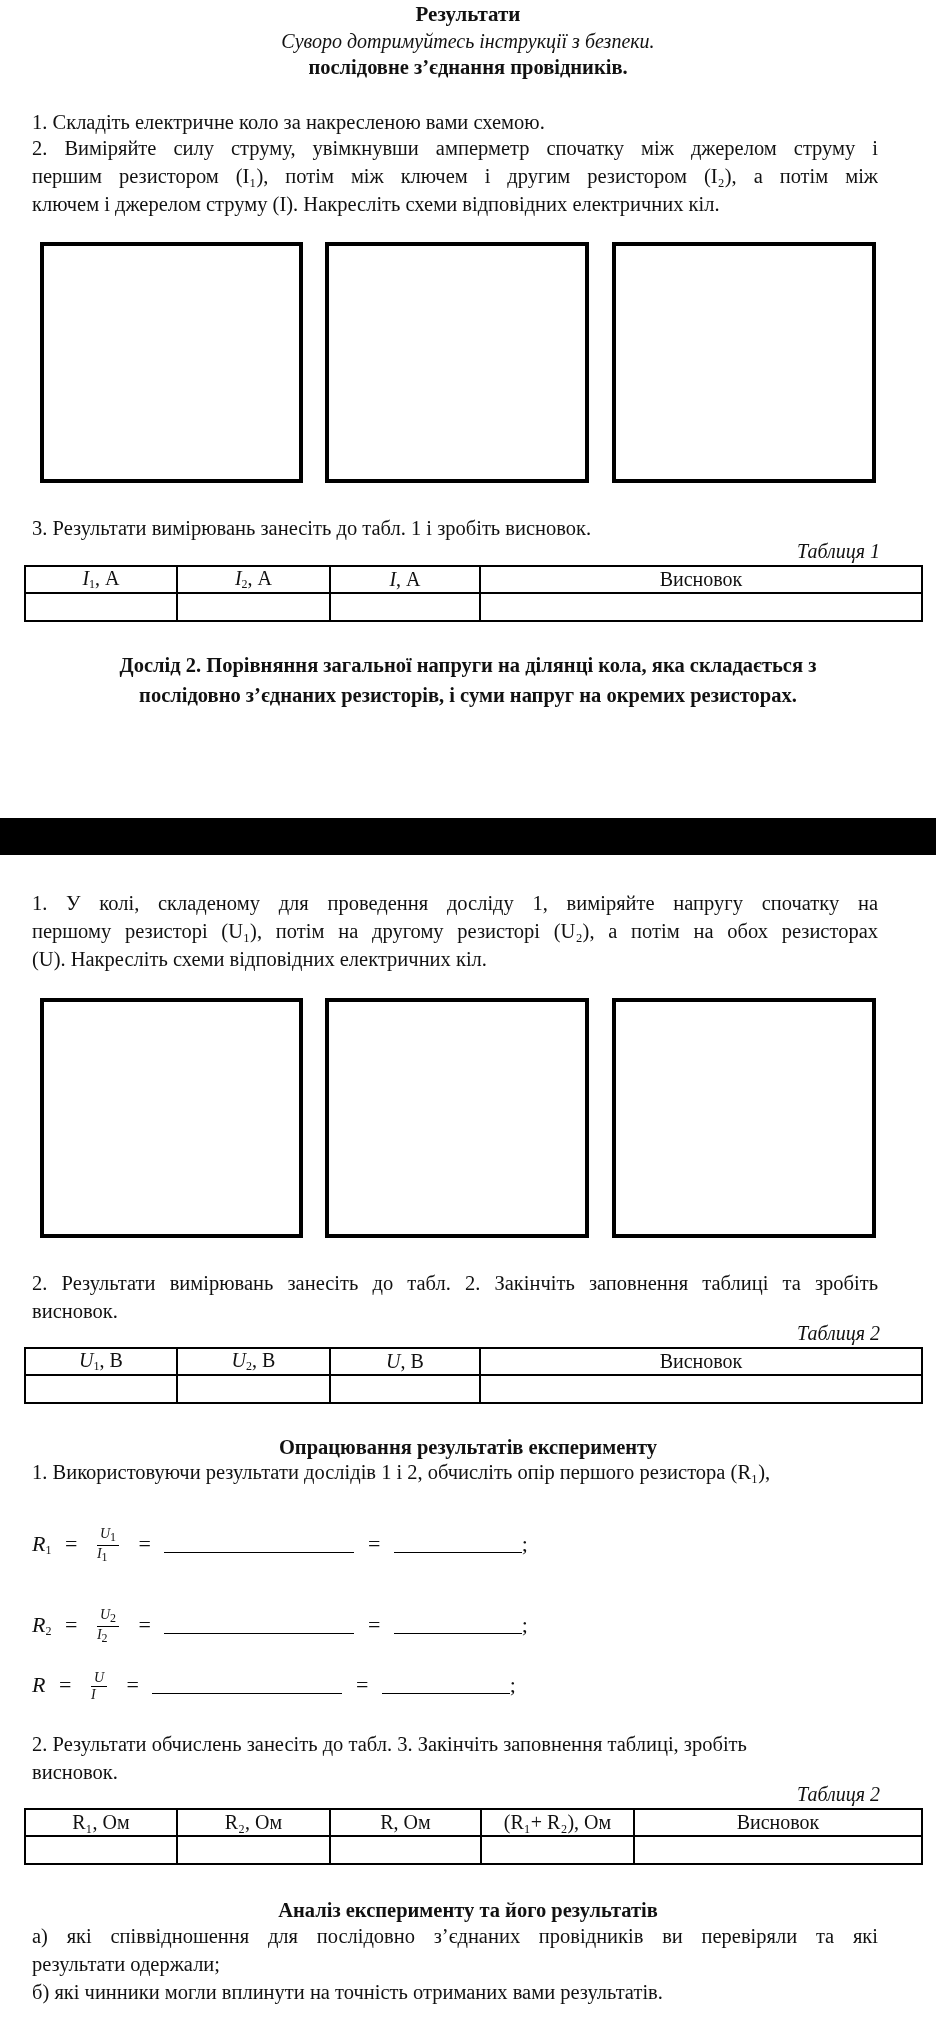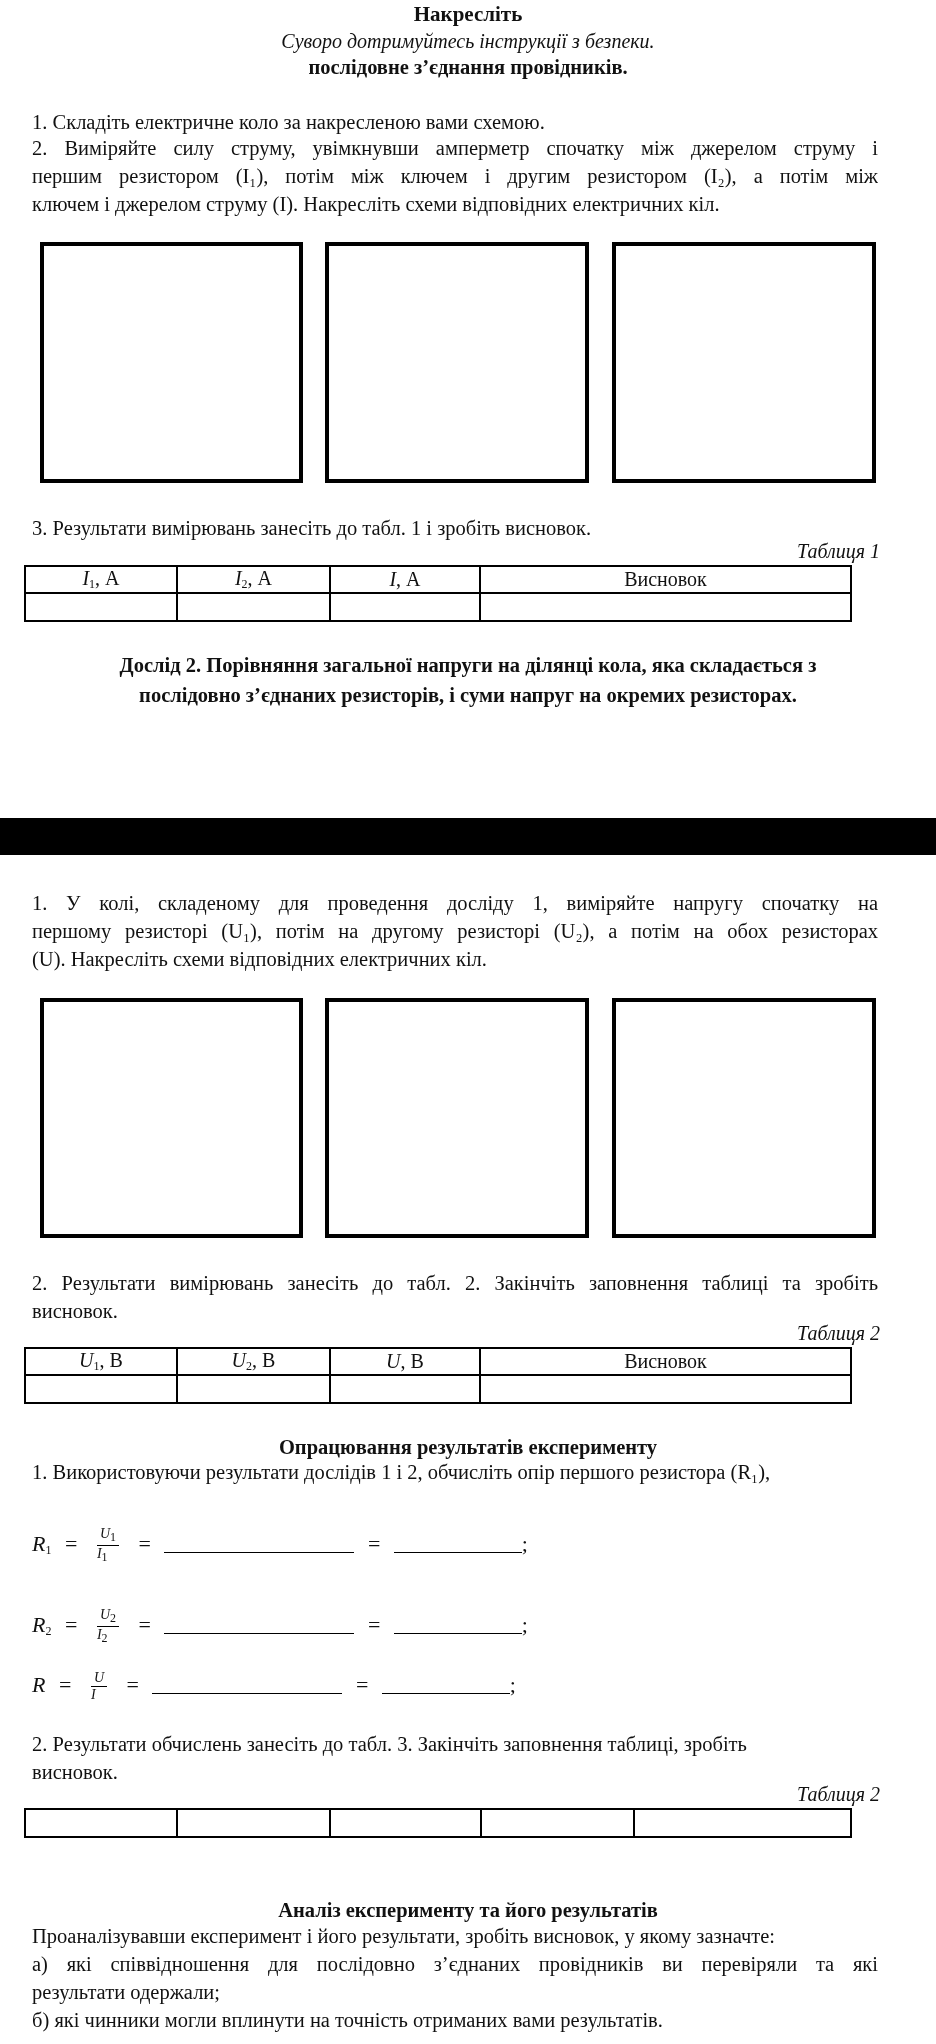--- a/index.html
+++ b/index.html
@@ -6,37 +6,37 @@
   body { width: 936px; height: 2044px; position: relative; overflow: hidden;
          font-family: "Liberation Serif", serif; color: #111; }
   .abs { position: absolute; }
   .center { left: 0; width: 936px; text-align: center; }
   .title { font-weight: bold; font-size: 21px; }
   .subtitle { font-style: italic; font-size: 20px; }
   .heading { font-weight: bold; font-size: 20.5px; line-height: 30px; }
   .para { left: 32px; width: 846px; font-size: 20.5px; line-height: 28px; text-align: justify; }
   .box { position: absolute; border: 4px solid #000; box-sizing: border-box; background: #fff; }
   .caption { position: absolute; right: 56px; font-style: italic; font-size: 20px; }
-  table.dt { position: absolute; left: 24px; width: 828px; border-collapse: collapse; font-size: 20px; }
+  table.dt { position: absolute; left: 24px; width: 899px; border-collapse: collapse; font-size: 20px; }
   table.dt td { border: 2px solid #000; text-align: center; height: 25px; padding: 0; }
   table.dt tr.body td { height: 26px; }
   .black-band { position: absolute; left: 0; top: 818px; width: 936px; height: 37px; background: #000; }
   sub { font-size: 12px; vertical-align: -3px; font-style: normal; }
   .eq { position: absolute; left: 32px; font-size: 22px; font-style: italic; white-space: nowrap; }
   .eq .sym { font-style: italic; }
   .frac { display: inline-block; vertical-align: middle; text-align: left; font-size: 14px; margin: 0 6px; }
   .frac .num { display: block; border-bottom: 1.5px solid #000; padding: 0 3px; line-height: 16px; }
   .frac .den { display: block; line-height: 16px; }
   .blank { display: inline-block; border-bottom: 1.5px solid #000; height: 18px; vertical-align: -2px; }
   .op { font-style: normal; margin: 0 8px; }
 </style>
 </head>
 <body>
 
-<div class="abs center title" style="top:2px;">Накресліть</div>
+<div class="abs center title" style="top:2px;">Результати</div>
 <div class="abs center subtitle" style="top:30px;">Суворо дотримуйтесь інструкції з безпеки.</div>
 
 <div class="abs center heading" style="top:52px;">
   <div>послідовне з’єднання провідників.</div>
 </div>
 <div class="abs para" style="top:108px;">1. Складіть електричне коло за накресленою вами схемою.</div>
 <div class="abs para" style="top:134px;">
   <div class="last-justify" style="text-align-last:justify;">2. Виміряйте силу струму, увімкнувши амперметр спочатку між джерелом струму і</div>
   <div style="text-align-last:justify;">першим резистором (I₁), потім між ключем і другим резистором (I₂), а потім між</div>
   <div>ключем і джерелом струму (I). Накресліть схеми відповідних електричних кіл.</div>
@@ -161,29 +161,35 @@
 
 <table class="dt" style="top:1808px;">
   <colgroup>
       <col style="width:152px">
       <col style="width:153px">
       <col style="width:151px">
       <col style="width:153px">
       <col>
     </colgroup>
   <tbody>
+      <tr>
+    <td>R₁, Ом</td>
+    <td>R₂, Ом</td>
+    <td>R, Ом</td>
+    <td>(R₁+ R₂), Ом</td>
+    <td>Висновок</td>
+  </tr>
   <tr class="body">
     <td></td>
     <td></td>
     <td></td>
     <td></td>
     <td></td>
   </tr>
 </tbody>
   </table>
 
 <div class="abs center heading" style="top:1895px;">Аналіз експерименту та його результатів</div>
 <div class="abs para" style="top:1922px;">
-  <div>Проаналізувавши експеримент і його результати, зробіть висновок, у якому зазначте:</div>
   <div style="text-align-last:justify;">а) які співвідношення для послідовно з’єднаних провідників ви перевіряли та які</div>
   <div>результати одержали;</div>
   <div>б) які чинники могли вплинути на точність отриманих вами результатів.</div>
 </div>
 
 </body></html>

